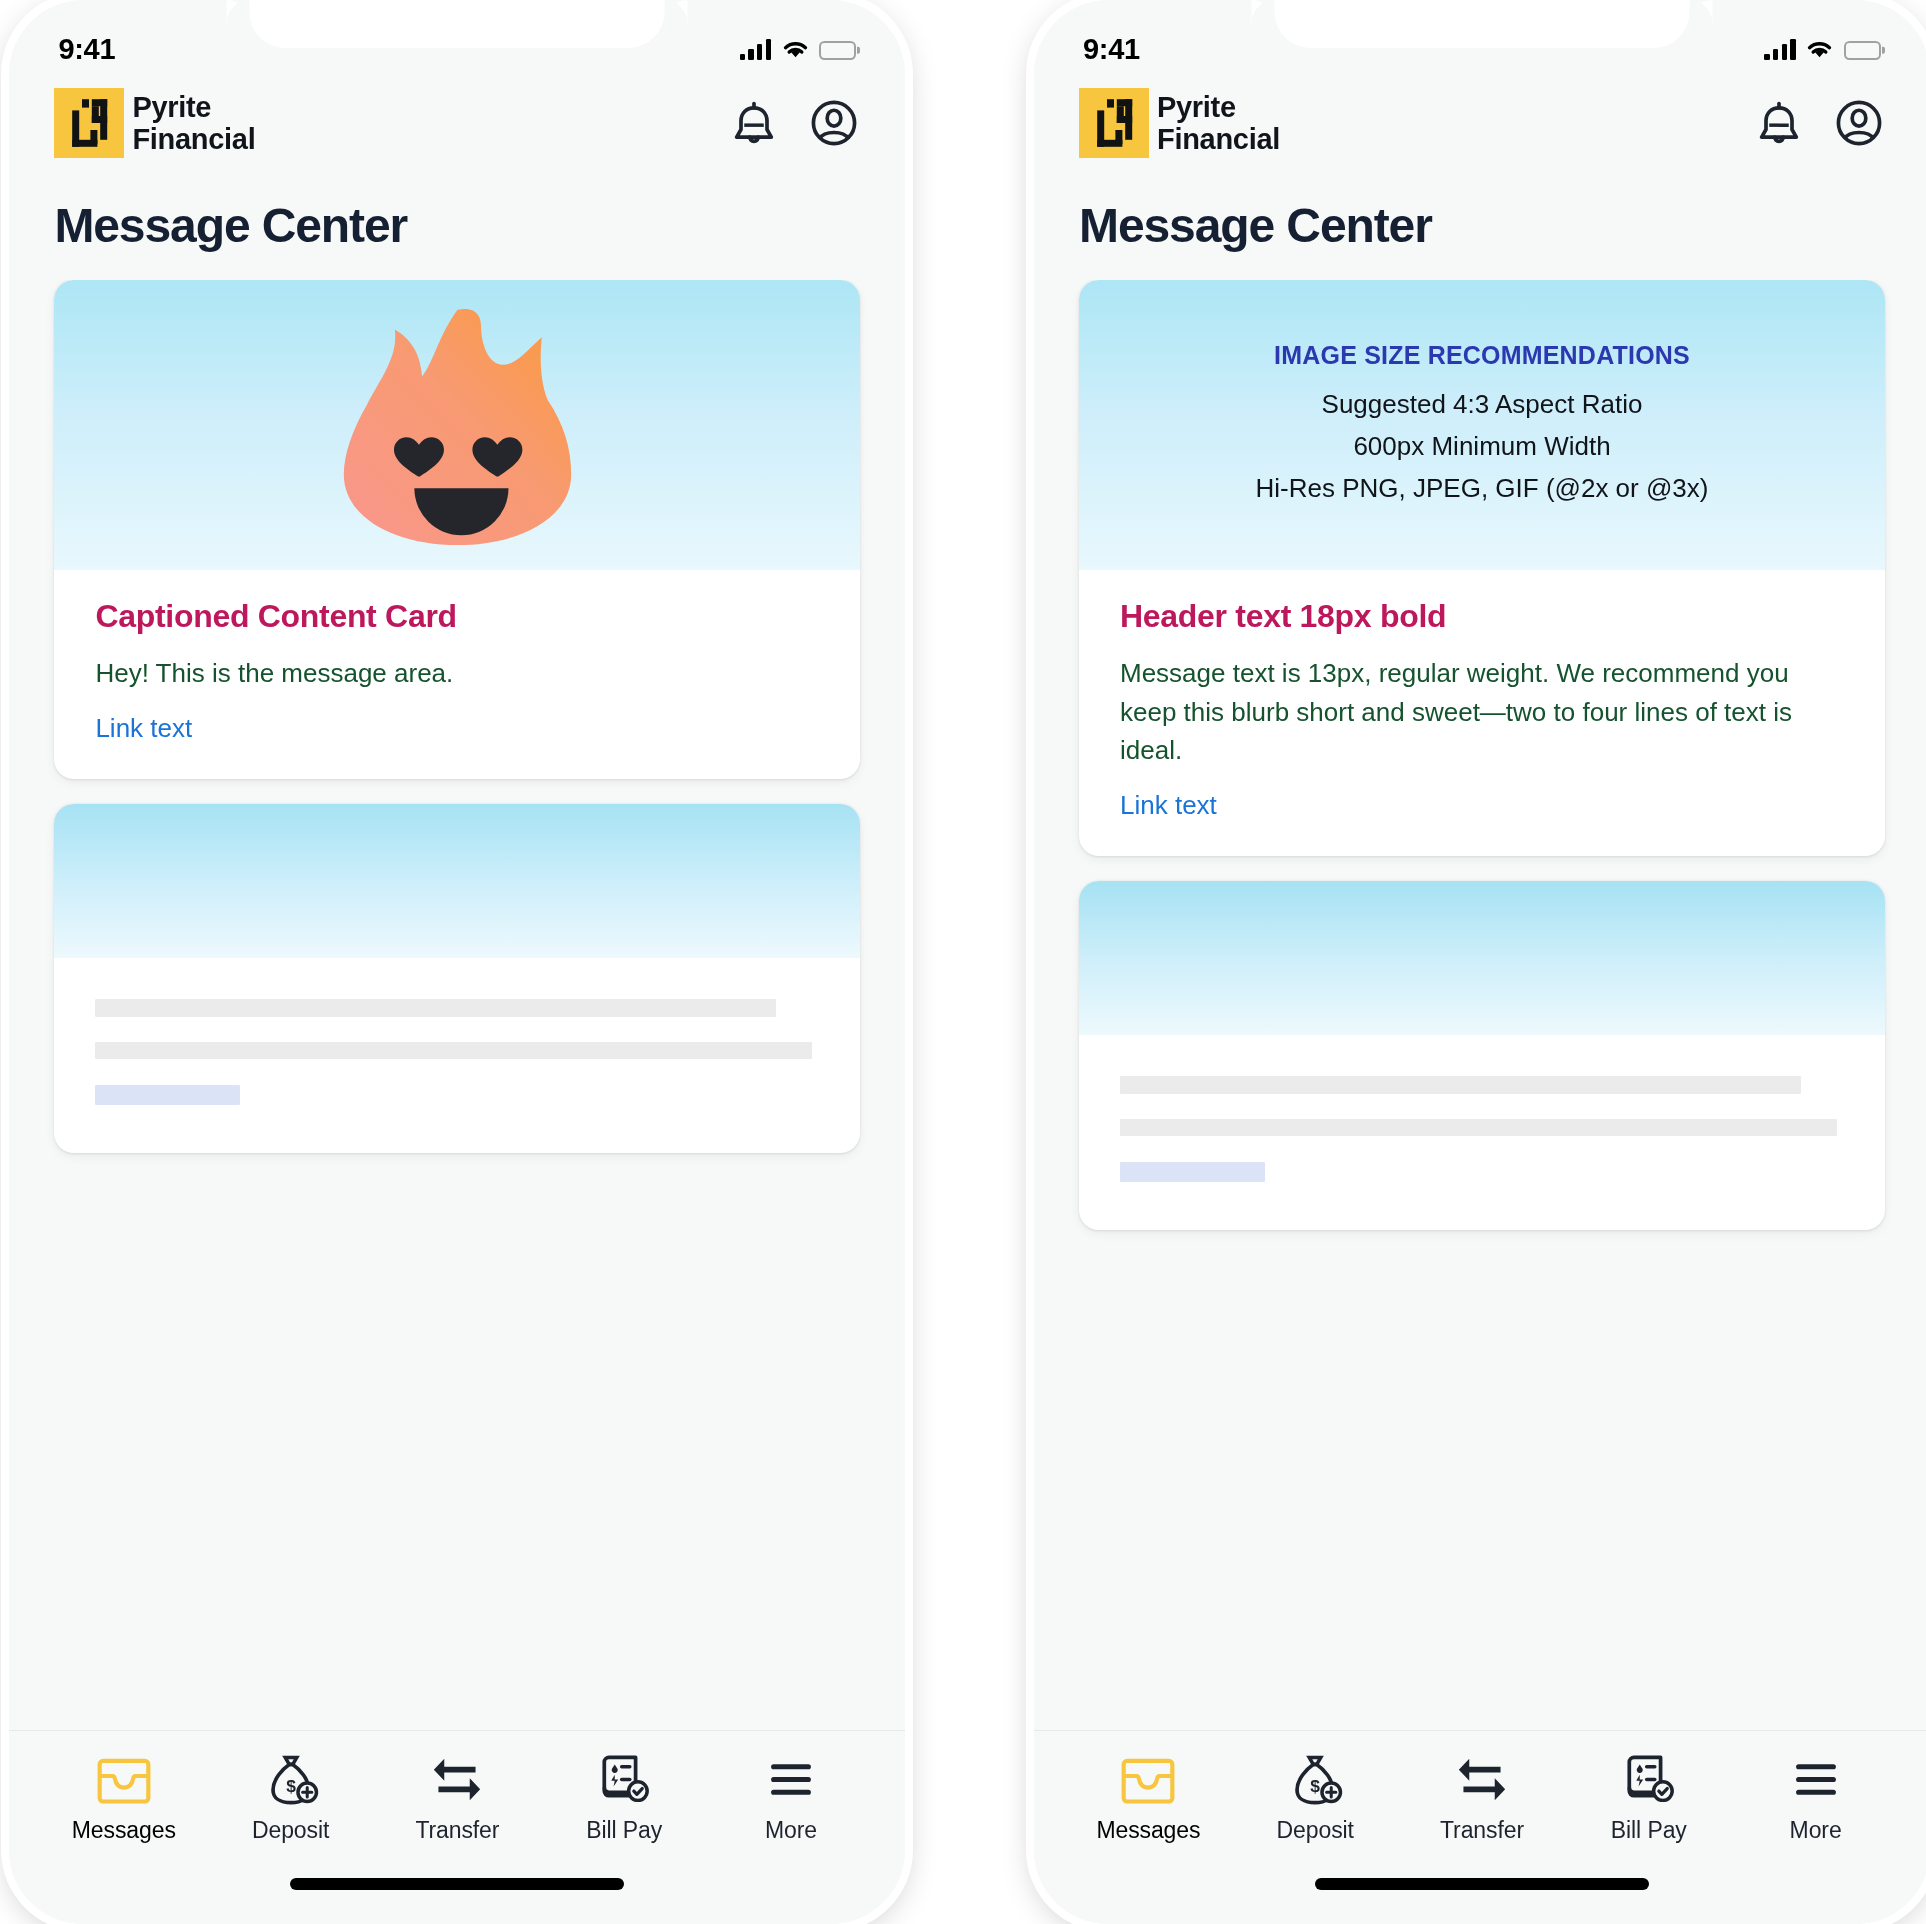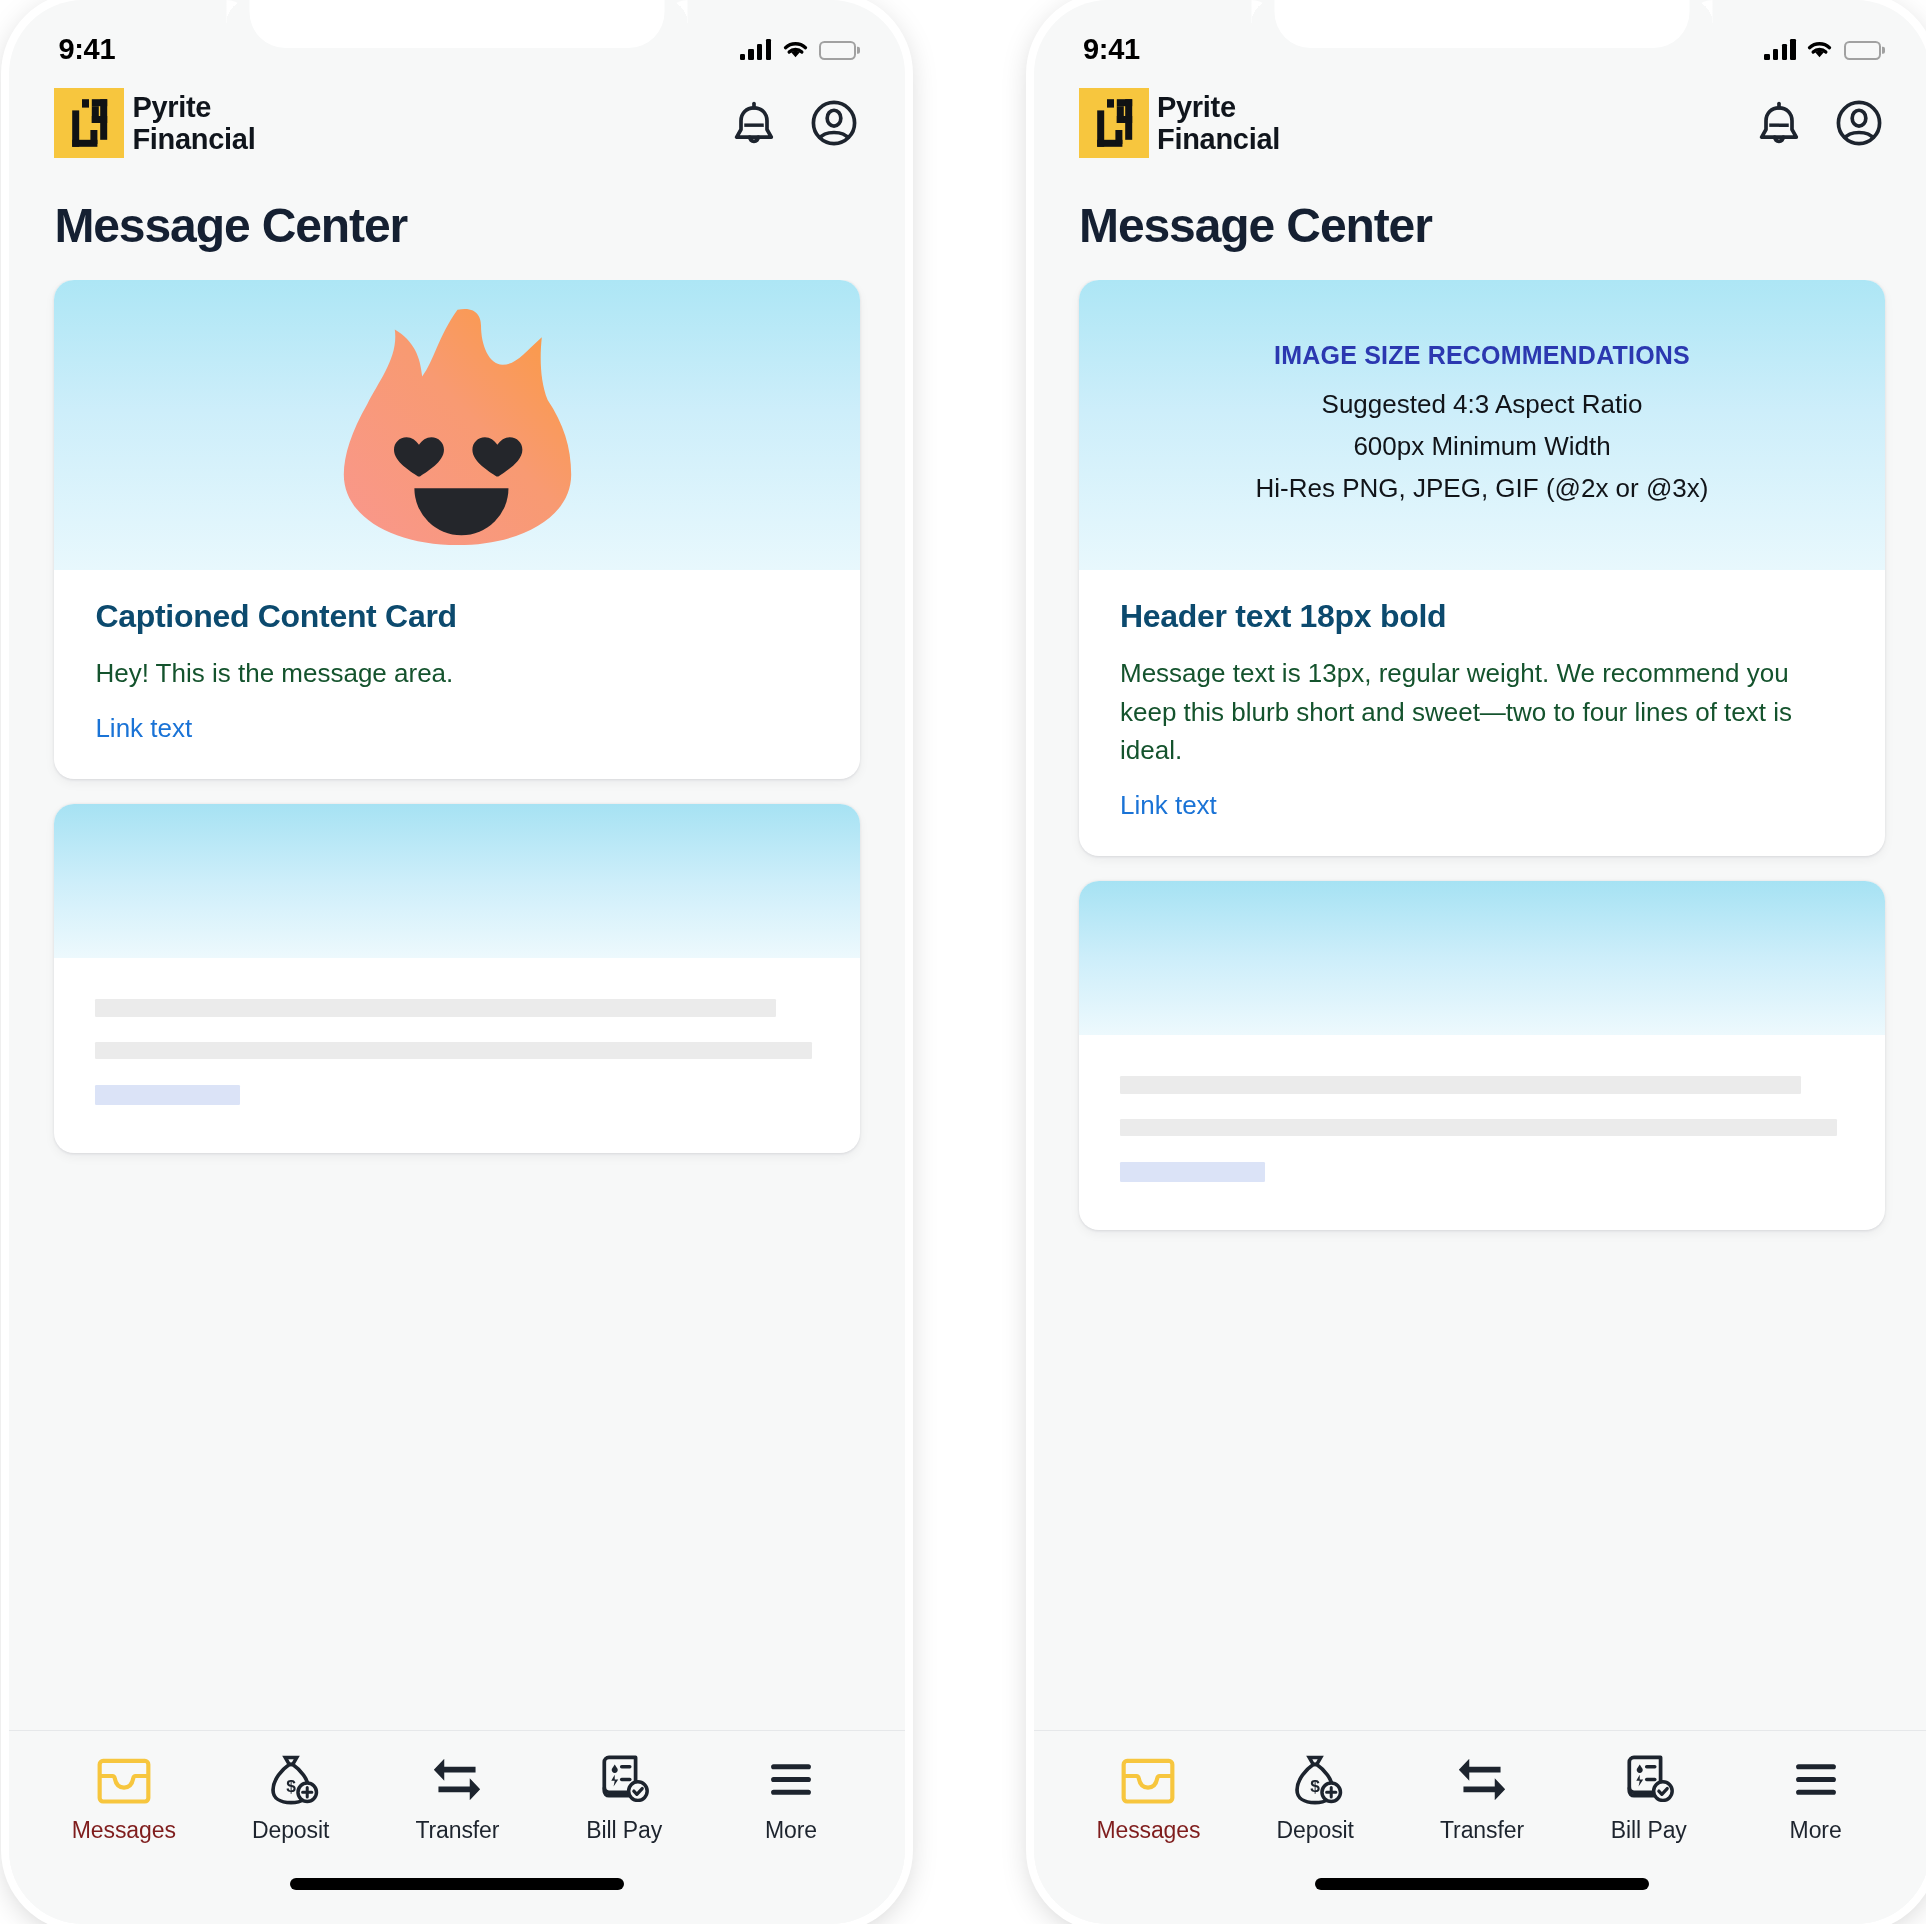--- a/index.html
+++ b/index.html
@@ -195,21 +195,21 @@
     font-size: 26px;
     font-weight: 400;
     color: #111419;
     margin-bottom: 5.4px;
   }
 
   .card-body { padding: 28px 41px 35px 41px; }
   .card-title {
     font-size: 32px;
     font-weight: 700;
-    color: #0c4a6e;
+    color: #be185d;
     letter-spacing: -0.3px;
     margin-bottom: 19px;
   }
   .card-text {
     font-size: 26px;
     font-weight: 400;
     color: #14532d;
     line-height: 1.48;
     margin-bottom: 20px;
   }
@@ -250,21 +250,21 @@
     align-items: center;
     gap: 12px;
   }
   .tab .ticon { width: 62px; height: 51px; display: block; }
   .tab .tlabel {
     font-size: 23px;
     font-weight: 400;
     color: #1d242e;
     letter-spacing: -0.1px;
   }
-  .tab.active .tlabel { color: #7f1d1d; }
+  .tab.active .tlabel { color: #000000; }
 
   .home-indicator-wrap {
     flex: 0 0 auto;
     height: 80px;
     display: flex;
     align-items: center;
     justify-content: center;
     background: #f7f8f8;
   }
   .home-indicator {

